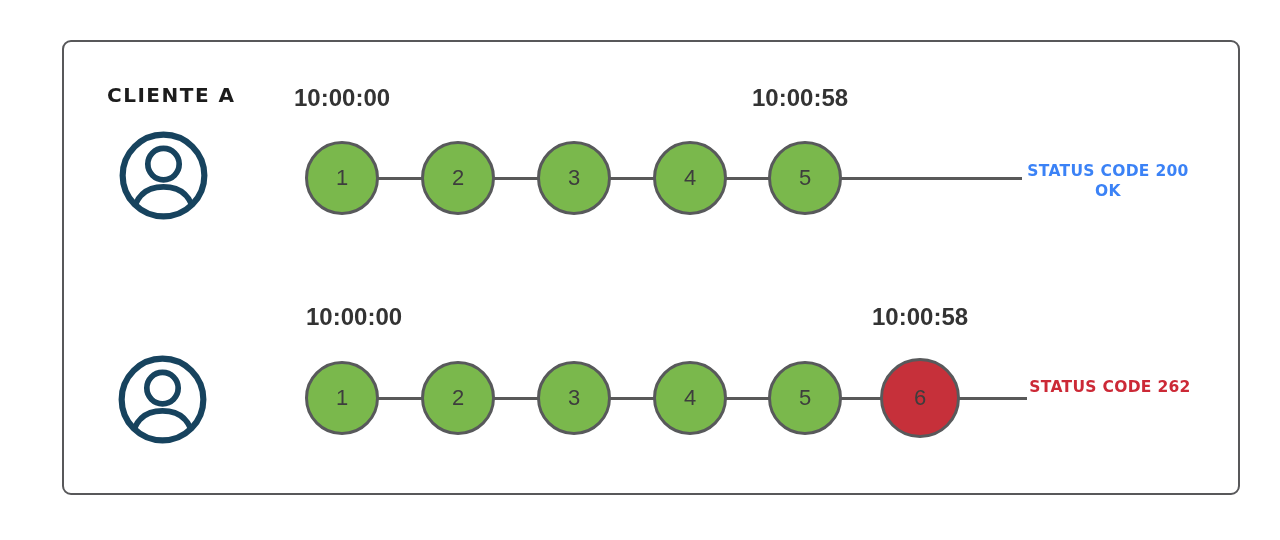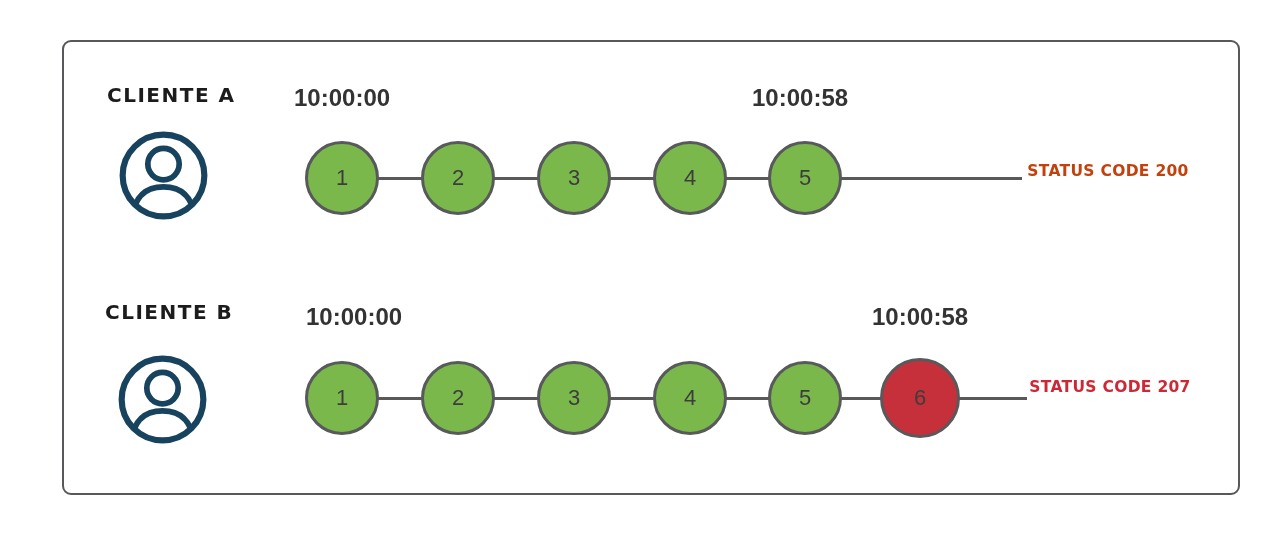--- a/index.html
+++ b/index.html
@@ -67,21 +67,21 @@
     position: absolute;
     width: 200px;
     text-align: center;
     font-family: "DejaVu Sans", sans-serif;
     font-size: 15.5px;
     font-weight: bold;
     letter-spacing: 0.3px;
     line-height: 20px;
     white-space: nowrap;
   }
-  .status-label.ok   { color: #c2410c; }
+  .status-label.ok   { color: #3b82f6; }
   .status-label.err  { color: #cc2936; }
   .user-icon { position: absolute; width: 95px; height: 95px; }
 </style>
 </head>
 <body>
 
 <div class="stage">
   <div class="frame"></div>
 
   <div class="client-label" style="left:107px; top:83px;">CLIENTE A</div>
@@ -115,23 +115,23 @@
   </div>
   <div class="request-circle" style="left:653px; top:141px;">
     <span>4</span>
   </div>
   <div class="request-circle" style="left:768px; top:141px;">
     <span>5</span>
   </div>
 
   <div class="status-label ok" style="left:1008px; top:161px;">
     <div>STATUS CODE 200</div>
+    <div>OK</div>
   </div>
 
-  <div class="client-label" style="left:105px; top:300px;">CLIENTE B</div>
 
   <div class="timestamp" style="left:306px; top:303px;">10:00:00</div>
   <div class="timestamp" style="left:872px; top:303px;">10:00:58</div>
 
   <svg class="user-icon" style="left:115px; top:352px;" viewBox="0 0 100 100">
     <defs>
       <clipPath id="clipB">
           <circle cx="50" cy="50" r="43"></circle>
         </clipPath>
     </defs>
@@ -157,15 +157,15 @@
     <span>4</span>
   </div>
   <div class="request-circle" style="left:768px; top:361px;">
     <span>5</span>
   </div>
   <div class="request-circle blocked" style="left:880px; top:358px;">
     <span>6</span>
   </div>
 
   <div class="status-label err" style="left:1010px; top:377px;">
-    <div>STATUS CODE 207</div>
+    <div>STATUS CODE 262</div>
   </div>
 </div>
 
 </body></html>

